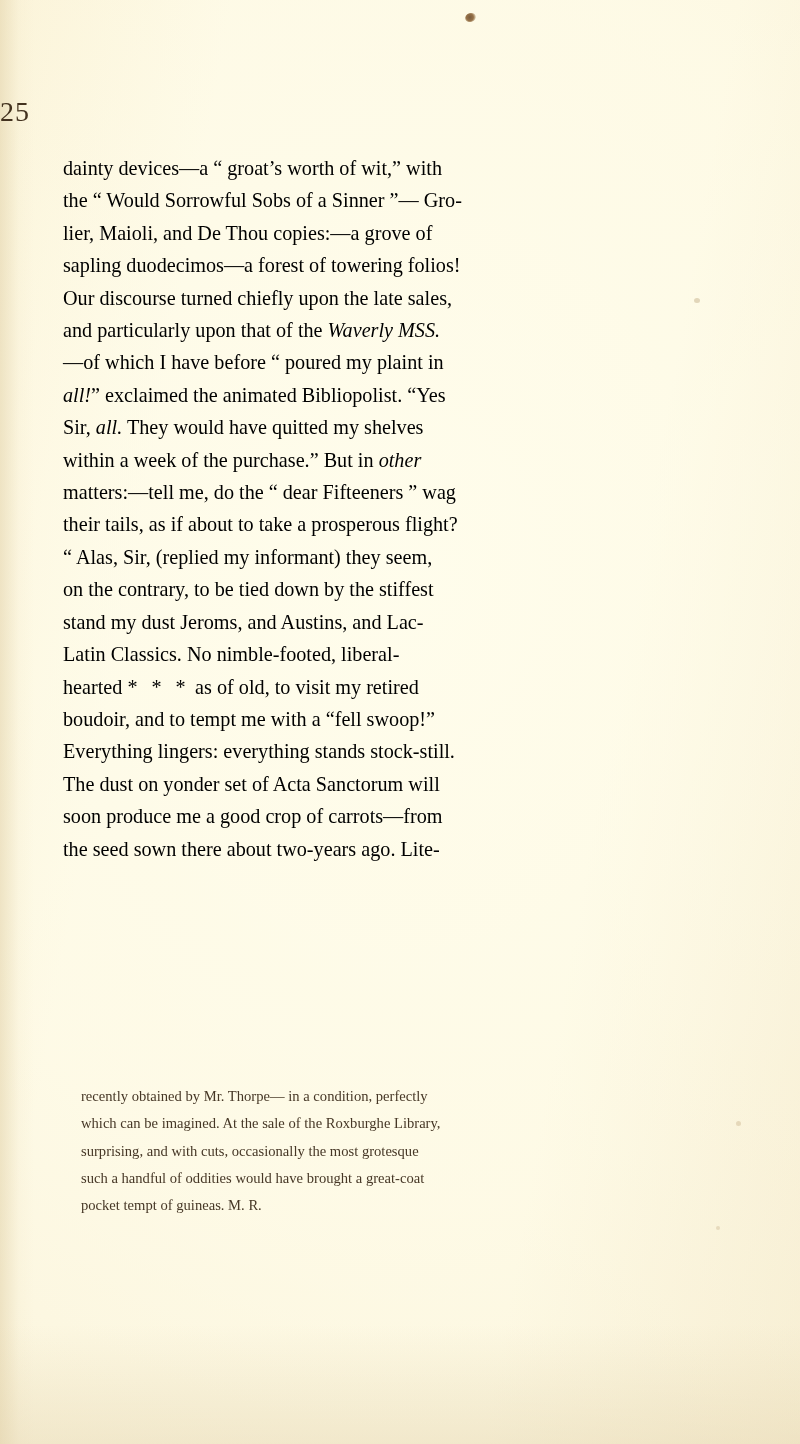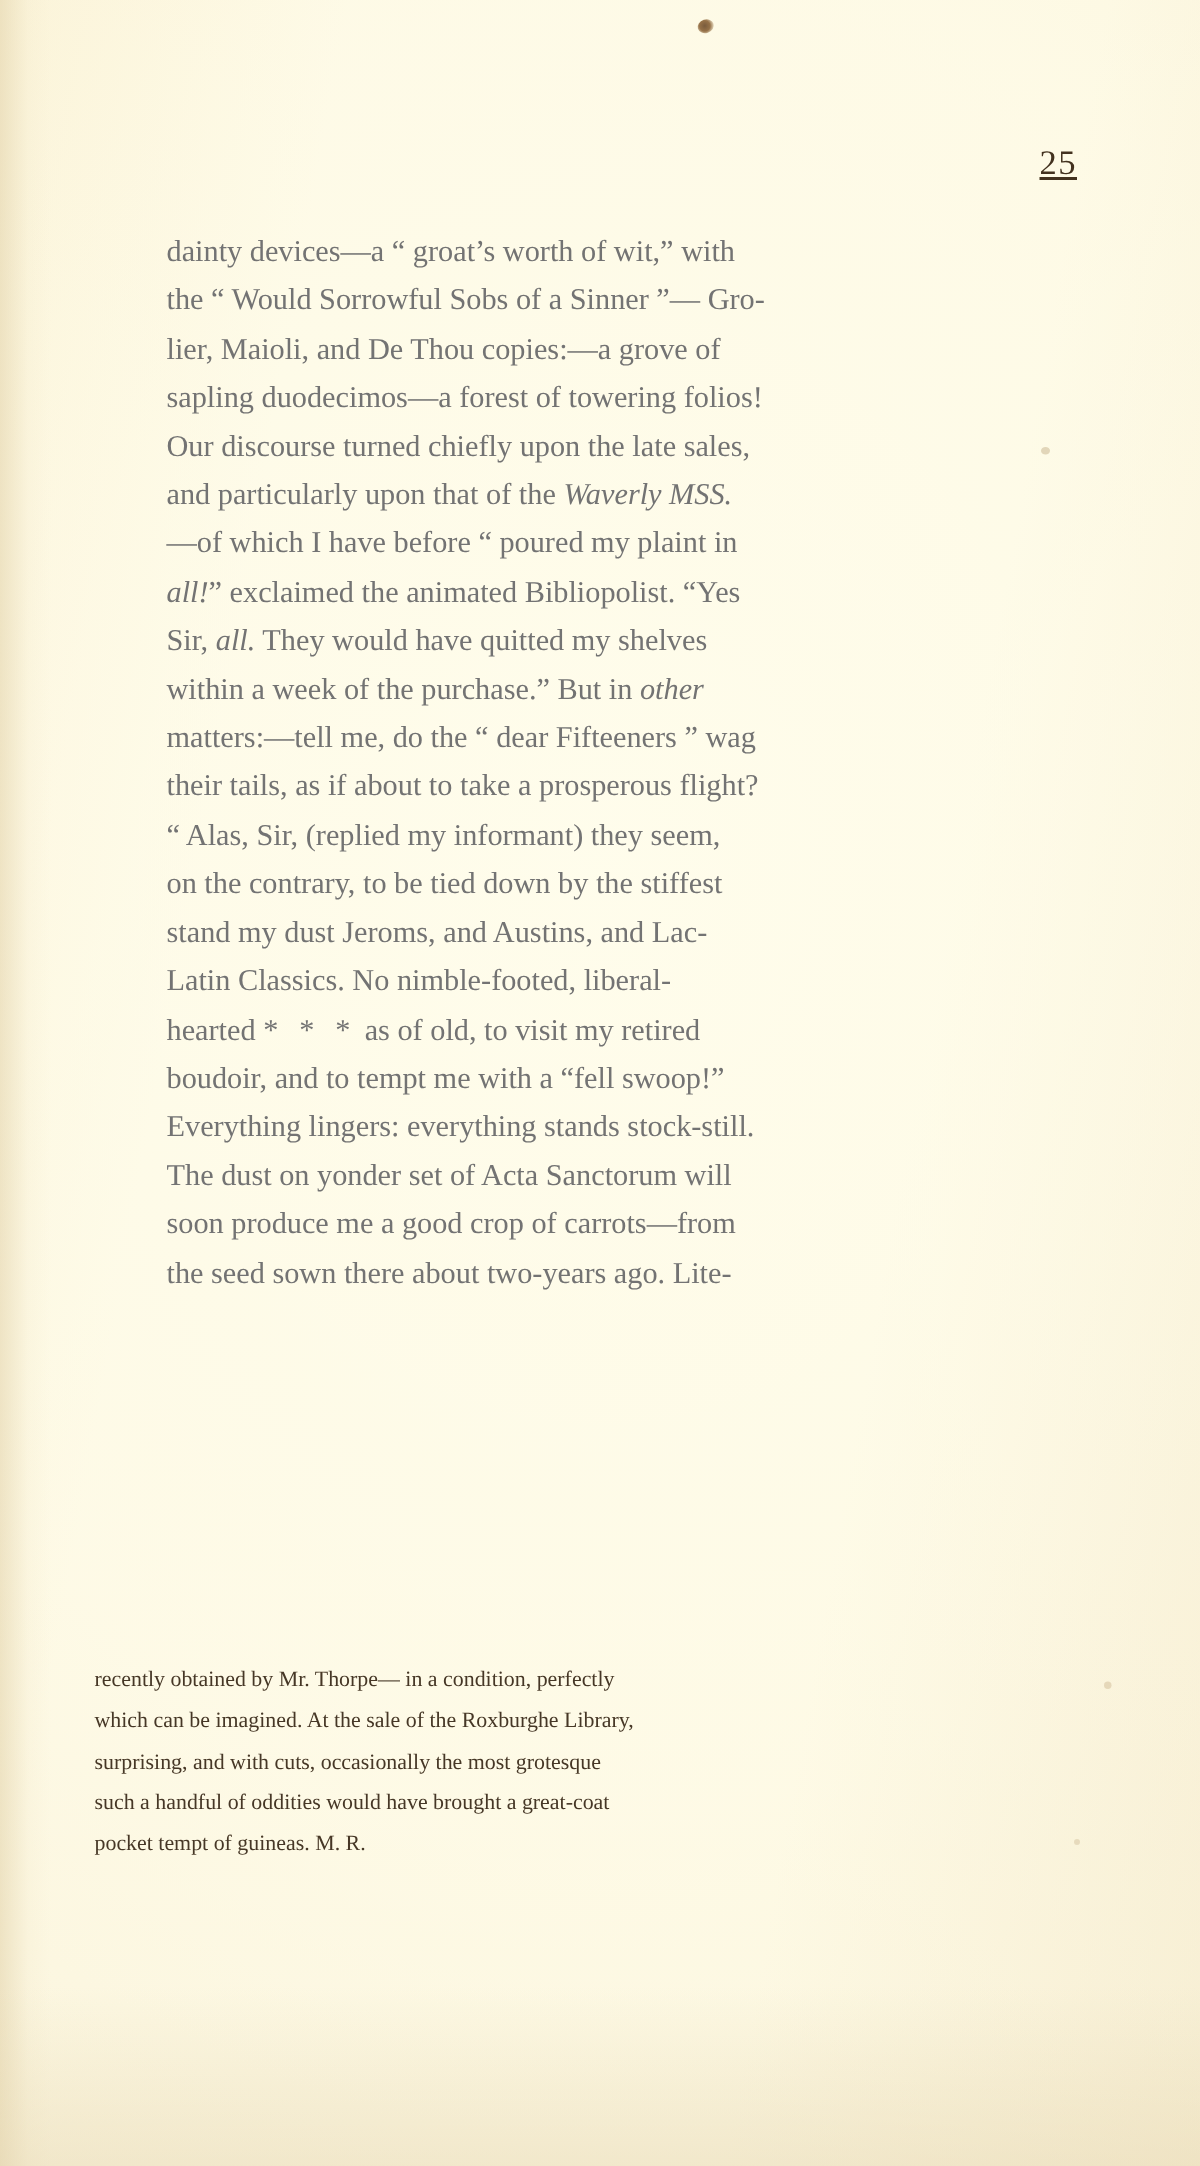--- a/index.html
+++ b/index.html
@@ -42,63 +42,60 @@
     position: absolute;
     inset: 0;
   }
 
   
   .folio {
     position: absolute;
     top: 96px;
     left: 0;
     width: 718px;
-    text-align: right;
-    font-size: 23px;
+    text-align: left;
+    font-size: 28px;
     letter-spacing: 1px;
     color: #473venue;
     color: #43321f;
-    text-decoration: underline;
   }
 
   
   .body-block {
     position: absolute;
     top: 152px;
     left: 63px;
     width: 600px;
     font-size: 20.2px;
     line-height: 32.4px;
     text-align: justify;
     text-justify: inter-word;
-    color: #737373;
-    margin-left: 48px;
+    color: #000000;
   }
   .body-block .ln {
     display: block;
     white-space: nowrap;
   }
 
   i, .it { font-style: italic; }
 
   .ast {
     letter-spacing: 0.22em;
   }
 
   
   .footnote {
     position: absolute;
     top: 1083px;
-    left: 63px;
+    left: 81px;
     width: 620px;
     font-size: 14.6px;
     line-height: 27.3px;
     text-align: justify;
     color: #463726;
-    margin-top: 24px;
   }
   .footnote .ln {
     display: block;
     white-space: nowrap;
   }
 
   
   .speck {
     position: absolute;
     border-radius: 50%;

